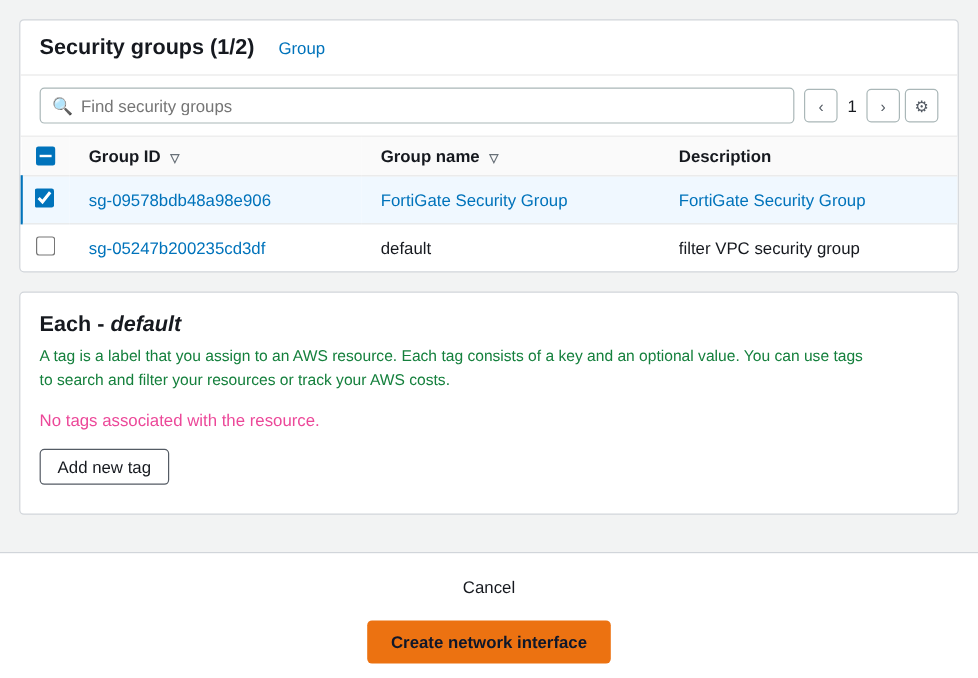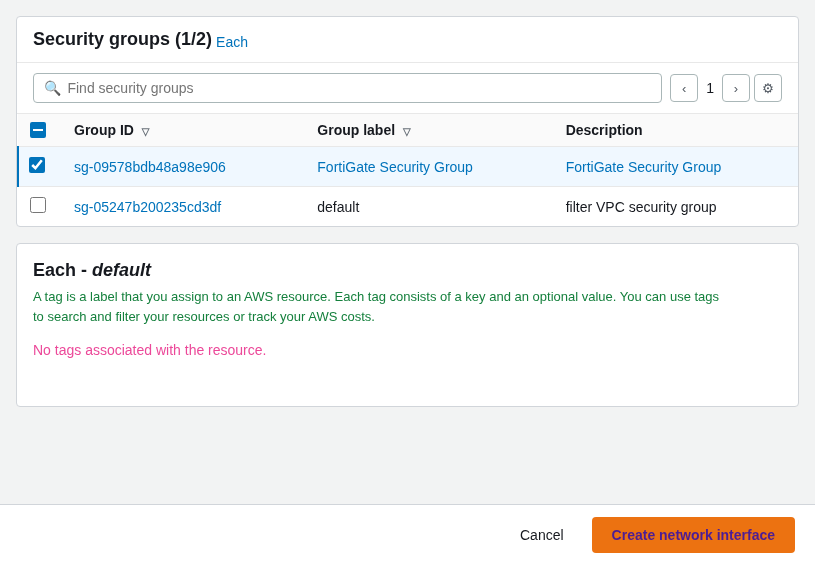--- a/index.html
+++ b/index.html
@@ -27,22 +27,22 @@
     .panel {
       background: #fff;
       border: 1px solid #d1d5da;
       border-radius: 4px;
       overflow: hidden;
     }
 
     .panel-header {
       padding: 12px 16px;
       display: flex;
-      align-items: flex-end;
-      gap: 4px;
+      align-items: center;
+      gap: 20px;
       border-bottom: 1px solid #e8e8e8;
     }
 
     .panel-title {
       font-size: 18px;
       font-weight: 700;
       color: #16191f;
     }
 
     .info-link {
@@ -271,52 +271,53 @@
     
     .footer {
       background: #fff;
       border-top: 1px solid #d1d5da;
       padding: 12px 20px;
       display: flex;
       justify-content: flex-end;
       align-items: center;
       gap: 12px;
       flex-shrink: 0;
+      flex-direction: column;
     }
 
     .cancel-btn {
       background: #fff;
       border: none;
       color: #16191f;
       font-size: 14px;
       cursor: pointer;
       padding: 8px 16px;
       border-radius: 4px;
     }
 
     .create-btn {
       background: #ec7211;
-      color: #4c1d95;
+      color: #0f172a;
       border: none;
       border-radius: 4px;
       padding: 10px 20px;
       font-size: 14px;
       font-weight: 600;
       cursor: pointer;
     }
   </style>
 </head>
 <body>
 
 <div class="main-content">
 
   <div class="panel">
     <div class="panel-header">
       <span class="panel-title">Security groups (1/2)</span>
-      <a class="info-link">Each</a>
+      <a class="info-link">Group</a>
     </div>
 
     <div class="search-bar">
       <div class="search-wrapper">
         <span class="search-icon">🔍</span>
         <input class="search-input" type="text" placeholder="Find security groups" style="">
       </div>
       <div class="pagination-controls">
         <button class="page-btn">‹</button>
         <span class="page-number">1</span>
@@ -331,21 +332,21 @@
           <th class="checkbox-col">
             <div class="th-check">
               <div class="minus-checkbox"></div>
             </div>
           </th>
           <th>
             <span>Group ID</span>
             <span class="sort-icon">▽</span>
           </th>
           <th>
-            <span>Group label</span>
+            <span>Group name</span>
             <span class="sort-icon">▽</span>
           </th>
           <th>
             <span>Description</span>
           </th>
         </tr>
       </thead>
       <tbody id="sg-tbody">
       <tr class="selected">
             <td class="checkbox-col"><input type="checkbox" class="checkbox" checked="" style=""></td>
@@ -363,20 +364,21 @@
     </table>
   </div>
 
   <div class="tags-panel">
     <div class="tags-title">
       <span>Each -</span>
       <em>default</em>
     </div>
     <p class="tags-description">A tag is a label that you assign to an AWS resource. Each tag consists of a key and an optional value. You can use tags to search and filter your resources or track your AWS costs.</p>
     <p class="no-tags-text">No tags associated with the resource.</p>
+    <button class="add-tag-btn">Add new tag</button>
     <br>
   </div>
 </div>
 
 <div class="footer">
   <button class="cancel-btn">Cancel</button>
   <button class="create-btn">Create network interface</button>
 </div>
 
 </body></html>

